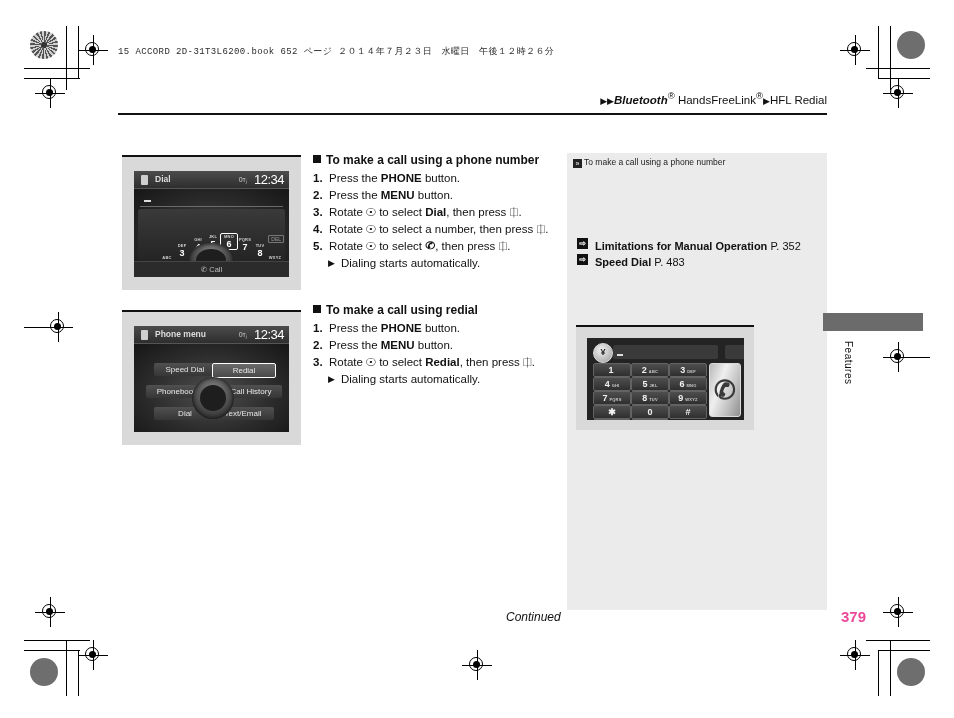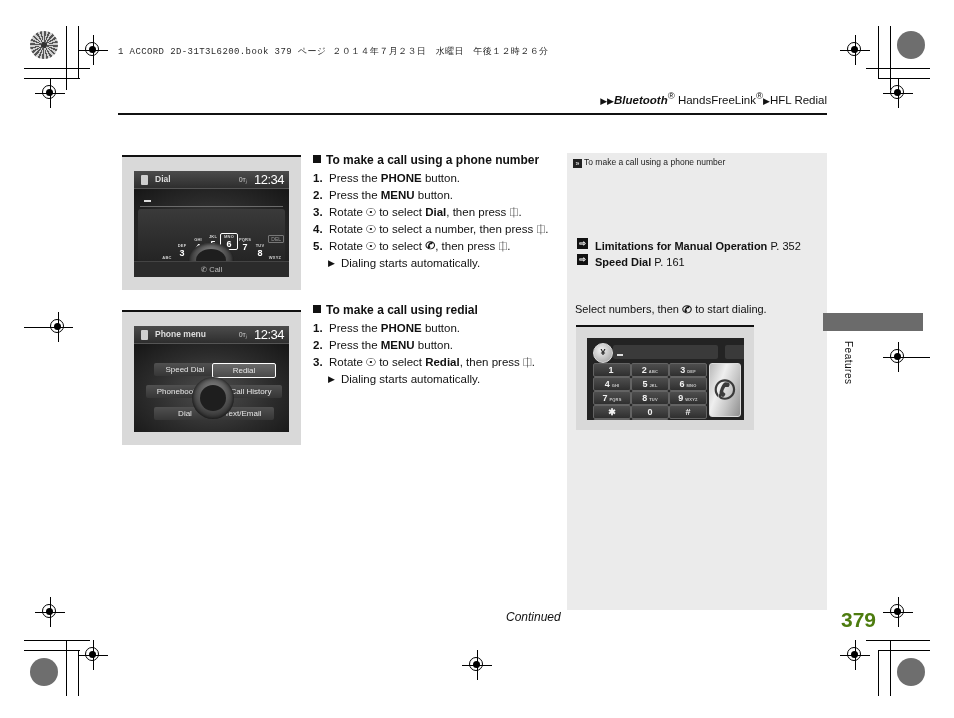--- a/index.html
+++ b/index.html
@@ -118,21 +118,21 @@
   #note .nref{position:relative;padding-left:20px;font-weight:bold;font-size:11px;line-height:16px;}
   #note .nref .arw{position:absolute;left:2px;top:0;width:11px;height:11px;background:#111;color:#fff;font-size:8px;line-height:11px;text-align:center;}
   #note .nref .pg{font-weight:normal;}
 
   
   #tabbar{position:absolute;left:823px;top:313px;width:100px;height:18px;background:#6b6b6b;}
   #tabtext{position:absolute;left:843px;top:341px;font-size:10px;color:#111;
     writing-mode:vertical-rl;letter-spacing:.5px;}
 
   #continued{position:absolute;left:506px;top:610px;font-size:12px;font-style:italic;color:#111;}
-  #pageno{position:absolute;left:841px;top:608px;font-size:21px;font-weight:bold;color:#4d7c0f;}
+  #pageno{position:absolute;left:841px;top:608px;font-size:15px;font-weight:bold;color:#ec4899;}
 </style>
 </head>
 <body>
 
 <div class="starmark" style="left:30px;top:31px;">
     <div class="cen"></div>
   </div>
 <div class="starmark solid" style="left:897px;top:31px;"></div>
 <div class="starmark solid" style="left:30px;top:658px;"></div>
 <div class="starmark solid" style="left:897px;top:658px;"></div>
@@ -220,21 +220,21 @@
 <div class="cropline" style="left:78px;top:650px;width:1px;height:46px;"></div>
 
 <div class="cropline" style="left:866px;top:640px;width:64px;height:1px;"></div>
 <div class="cropline" style="left:878px;top:650px;width:52px;height:1px;"></div>
 <div class="cropline" style="left:890px;top:640px;width:1px;height:56px;"></div>
 <div class="cropline" style="left:878px;top:650px;width:1px;height:46px;"></div>
 
 <div class="cropline" style="left:24px;top:327px;width:40px;height:1px;"></div>
 <div class="cropline" style="left:890px;top:357px;width:40px;height:1px;"></div>
 
-<div id="pagehdr">1 ACCORD 2D-31T3L6200.book   379 ページ   ２０１４年７月２３日　水曜日　午後１２時２６分</div>
+<div id="pagehdr">15 ACCORD 2D-31T3L6200.book   652 ページ   ２０１４年７月２３日　水曜日　午後１２時２６分</div>
 
 <div id="breadcrumb">
   <span class="tri">▶</span><span class="tri">▶</span><span class="bt">Bluetooth</span><sup>®</sup><span> HandsFreeLink</span><sup>®</sup><span class="tri">▶</span><span>HFL Redial</span>
 </div>
 <div id="hdrrule"></div>
 
 <div class="screenbox" style="left:122px;top:155px;width:179px;height:133px;">
   <div class="screen" style="left:12px;top:14px;width:155px;height:106px;">
     <div class="scr-top">
       <div class="scr-bticon"></div>
@@ -316,25 +316,22 @@
 
 <div id="note">
   <div class="ntitle">
     <span class="nmark">»</span><span>To make a call using a phone number</span>
   </div>
   <div class="ntext" style="top:85px;">
     <div class="nref">
       <span class="arw">⇨</span><span>Limitations for Manual Operation</span><span class="pg"> P. 352</span>
     </div>
     <div class="nref">
-      <span class="arw">⇨</span><span>Speed Dial</span><span class="pg"> P. 161</span>
-    </div>
-  </div>
-  <div class="ntext" style="top:149px;">
-    <span>Select numbers, then </span><span class="phicon">✆</span><span> to start dialing.</span>
+      <span class="arw">⇨</span><span>Speed Dial</span><span class="pg"> P. 483</span>
+    </div>
   </div>
 
   <div class="screenbox" style="left:9px;top:172px;width:178px;height:103px;">
     <div class="screen" style="left:11px;top:11px;width:157px;height:82px;">
       <div class="kp-body">
         <div class="kp-globe">
             <span>¥</span>
           </div>
         <div class="kp-field">
             <div class="cur"></div>

